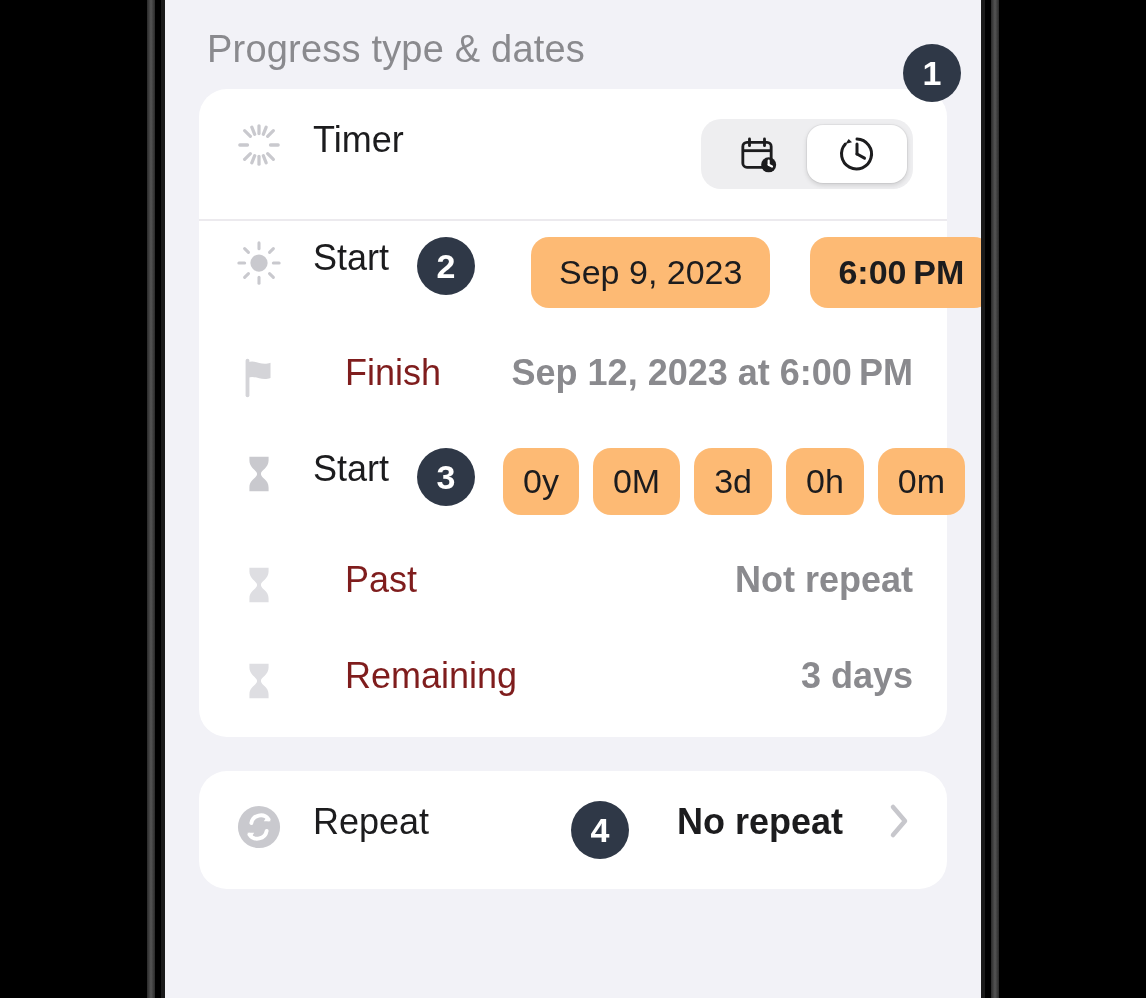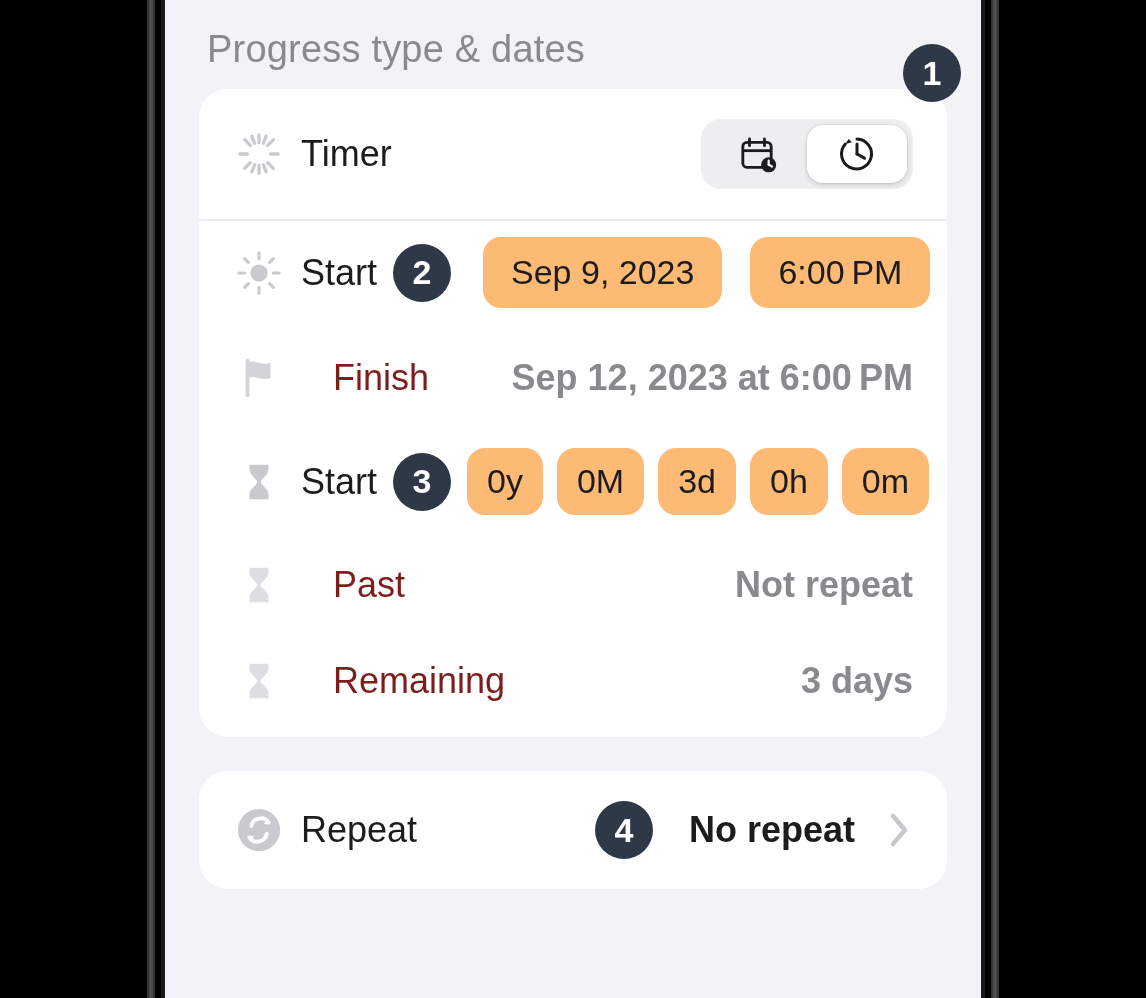--- a/index.html
+++ b/index.html
@@ -51,23 +51,23 @@
 
   .card {
     background: #ffffff;
     border-radius: 28px;
     padding: 0;
     box-shadow: 0 0 0 rgba(0,0,0,0);
   }
 
   .row {
     display: flex;
-    align-items: center;
+    align-items: flex-start;
     padding: 30px 34px;
-    gap: 16px;
+    gap: 28px;
     position: relative;
   }
   .row + .row { padding-top: 16px; }
   .row.sep { border-bottom: 2px solid #eceaee; }
   .row .icon-slot {
     width: 52px; height: 52px; flex: 0 0 52px;
     display:flex; align-items:center; justify-content:center;
     color:#c7c7cc;
   }
   .row .icon-slot svg { width: 46px; height: 46px; }
@@ -215,21 +215,21 @@
               <line x1="35" y1="35" x2="39" y2="39"></line>
               <line x1="9" y1="39" x2="13" y2="35"></line>
               <line x1="35" y1="13" x2="39" y2="9"></line>
             </g>
           </svg>
         </span>
         <span class="label">Start</span>
         <span class="number-badge">2</span>
         <div class="grow"></div>
         <span class="chip">Sep 9, 2023</span>
-        <span class="chip" style="margin-left:12px;">6:00 PM</span>
+        <span class="chip" style="margin-left:12px;font-weight:bold;">6:00 PM</span>
       </div>
 
       <div class="row muted" style="padding-top:22px; padding-bottom:22px;">
         <span class="icon-slot">
           <svg viewBox="0 0 48 48" fill="#d4d4d8">
             <path d="M12 6 v36" stroke="#d4d4d8" stroke-width="4" stroke-linecap="round" fill="none"></path>
             <path d="M12 8 c8 -4 14 4 24 0 v16 c-10 4 -16 -4 -24 0 Z"></path>
           </svg>
         </span>
         <span class="label">Finish</span>

